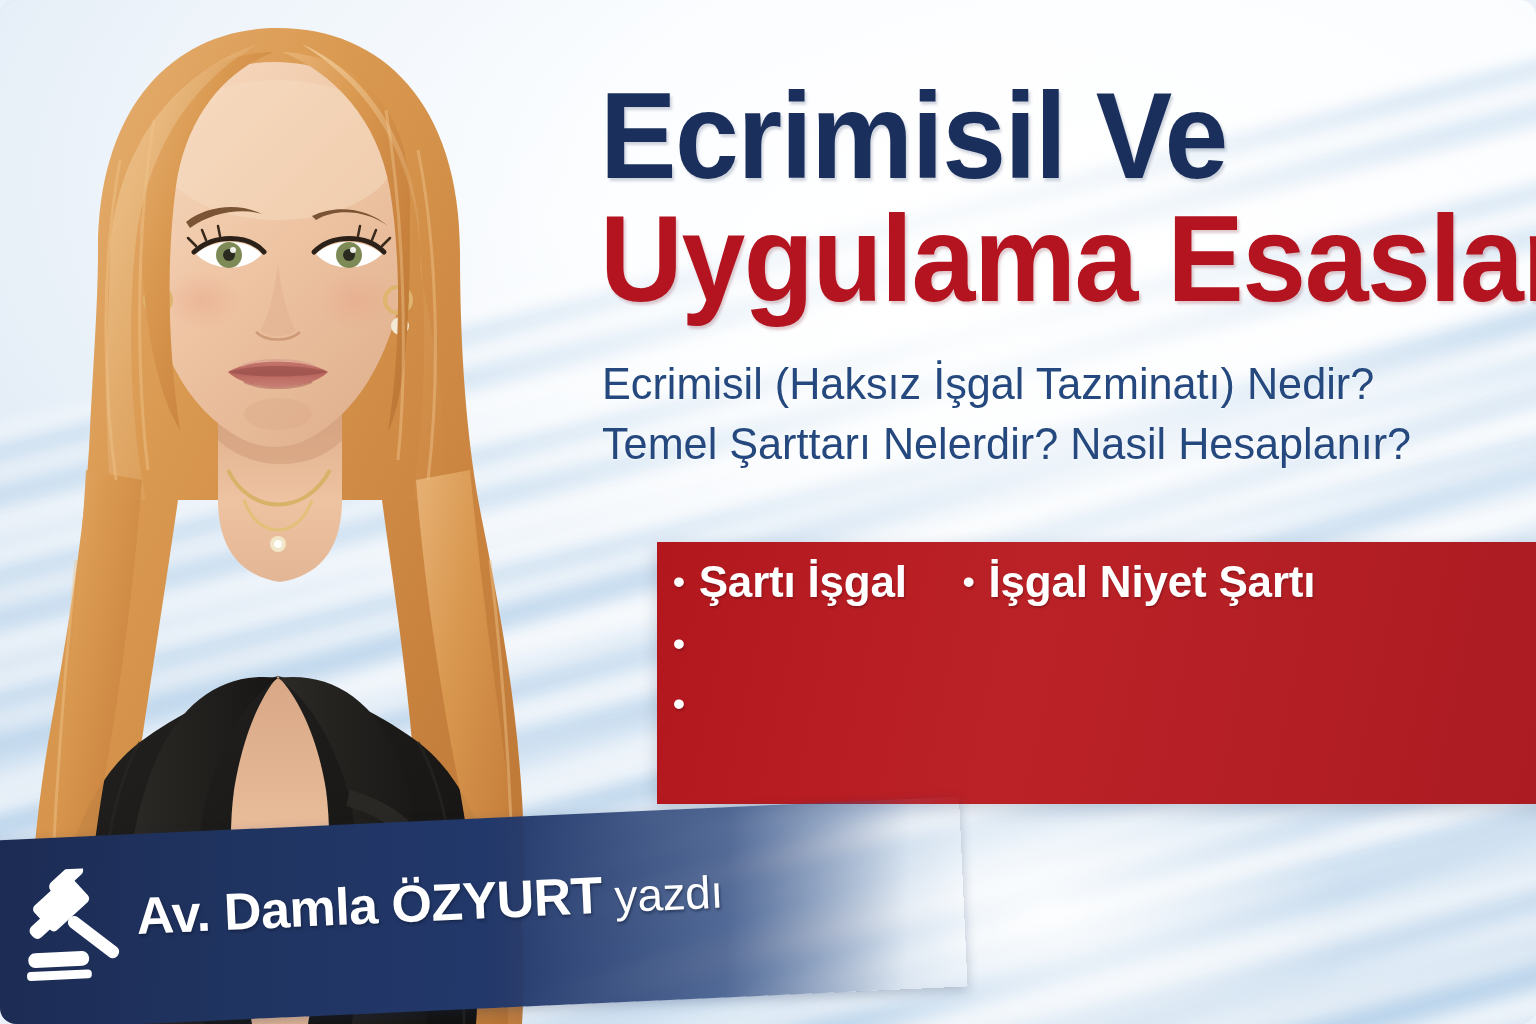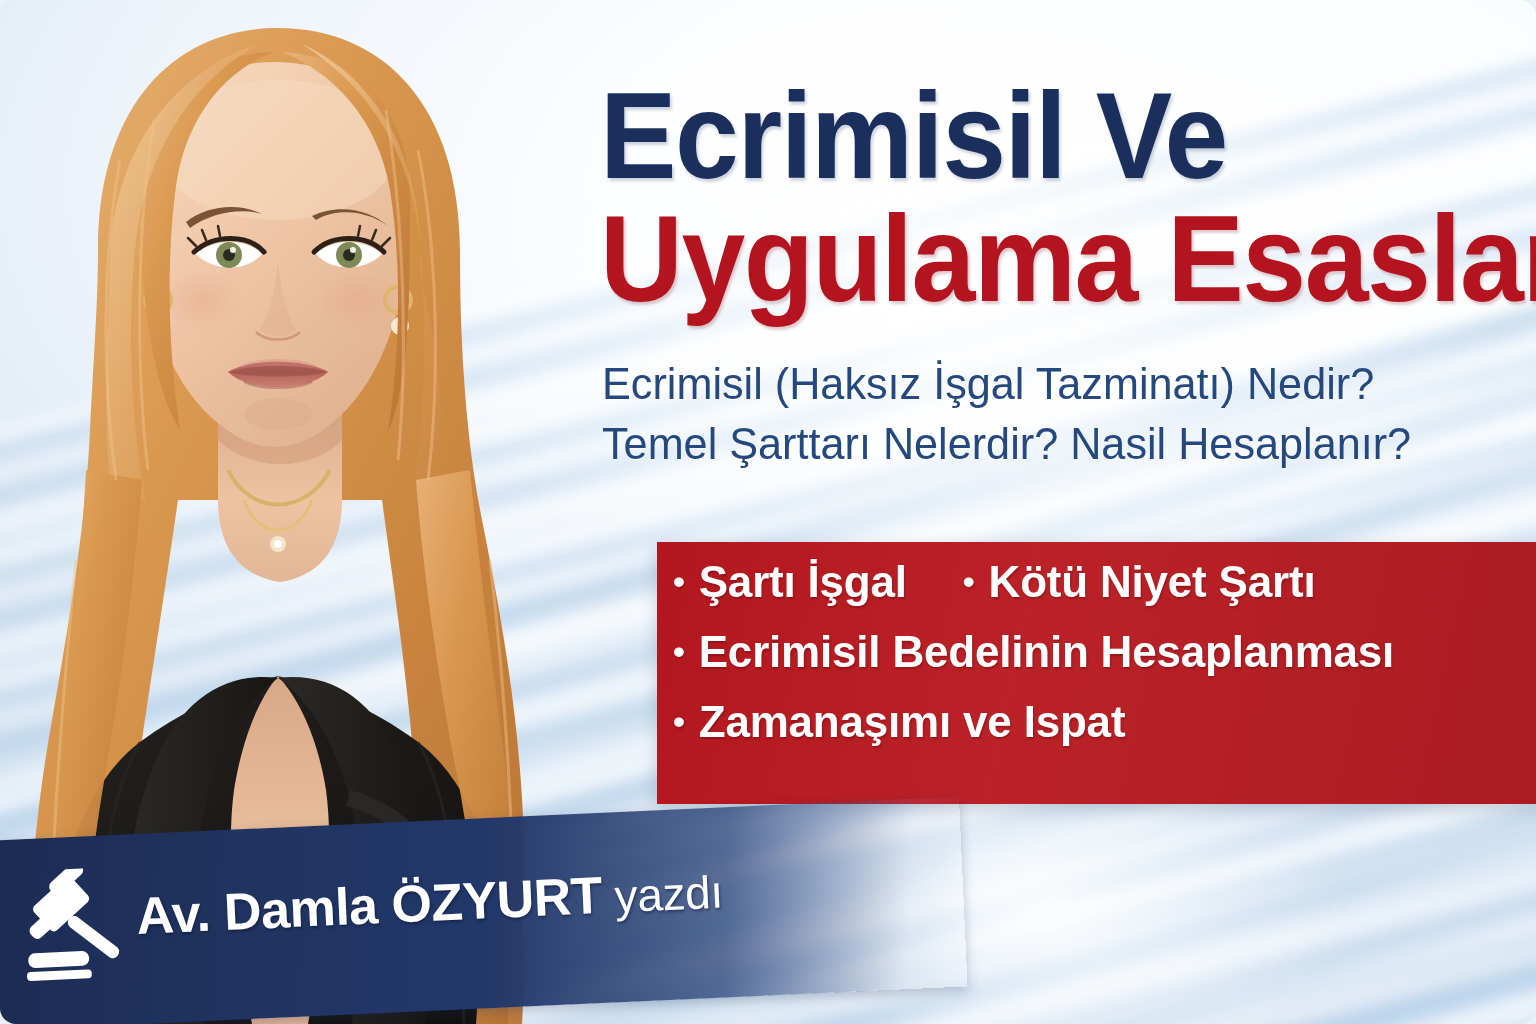--- a/index.html
+++ b/index.html
@@ -339,32 +339,30 @@
     <div class="bullets">
 
       <div class="brow top">
         <span class="bi">
           <span class="bul">•</span>
           <span>Şartı İşgal</span>
         </span>
         <span class="gap"></span>
         <span class="bi">
           <span class="bul">•</span>
-          <span>Kötü Niyet Şartı</span>
+          <span>İşgal Niyet Şartı</span>
         </span>
       </div>
 
       <div class="brow">
         <span class="bul">•</span>
-        <span>Ecrimisil Bedelinin Hesaplanması</span>
       </div>
 
       <div class="brow">
         <span class="bul">•</span>
-        <span>Zamanaşımı ve Ispat</span>
       </div>
 
     </div>
   </div>
 
   <div class="banner">
     <div class="banner-inner">
       <svg class="gavel" viewBox="0 0 110 114">
         <g fill="#ffffff">
 

